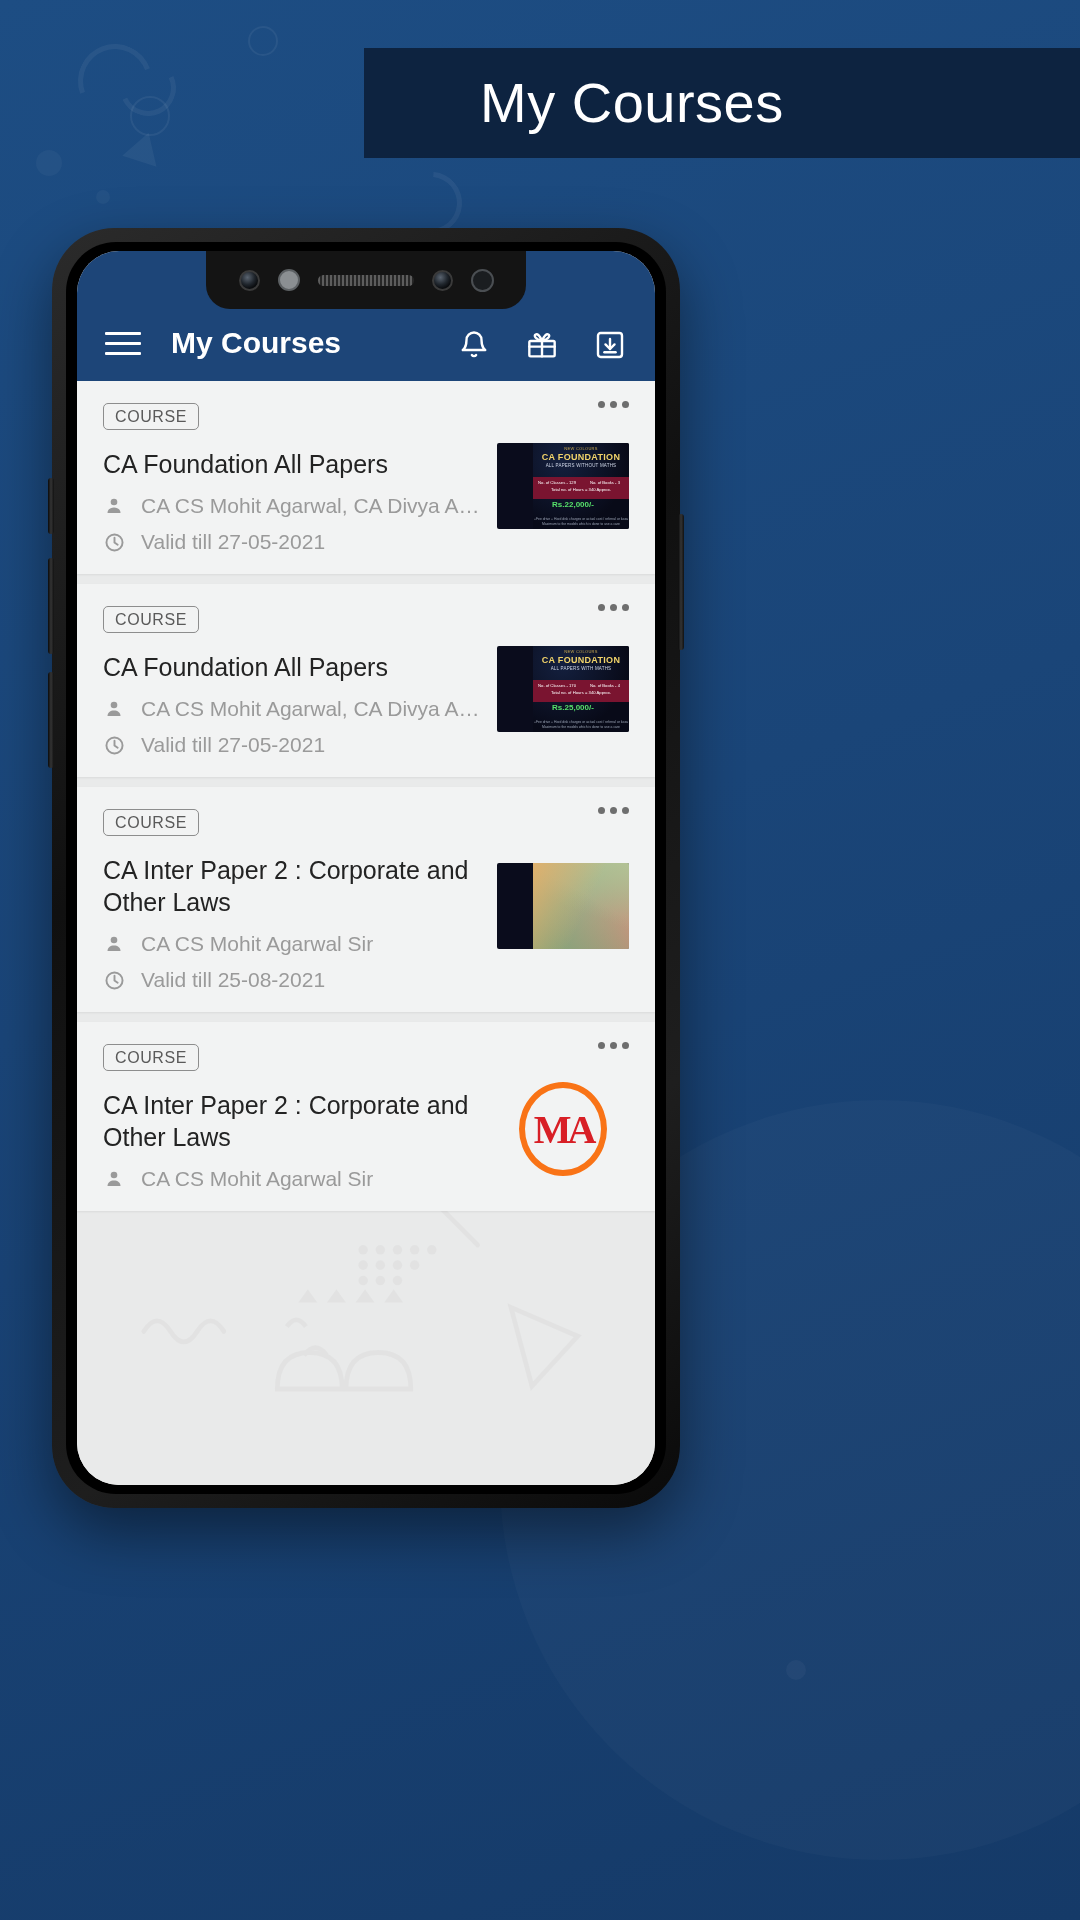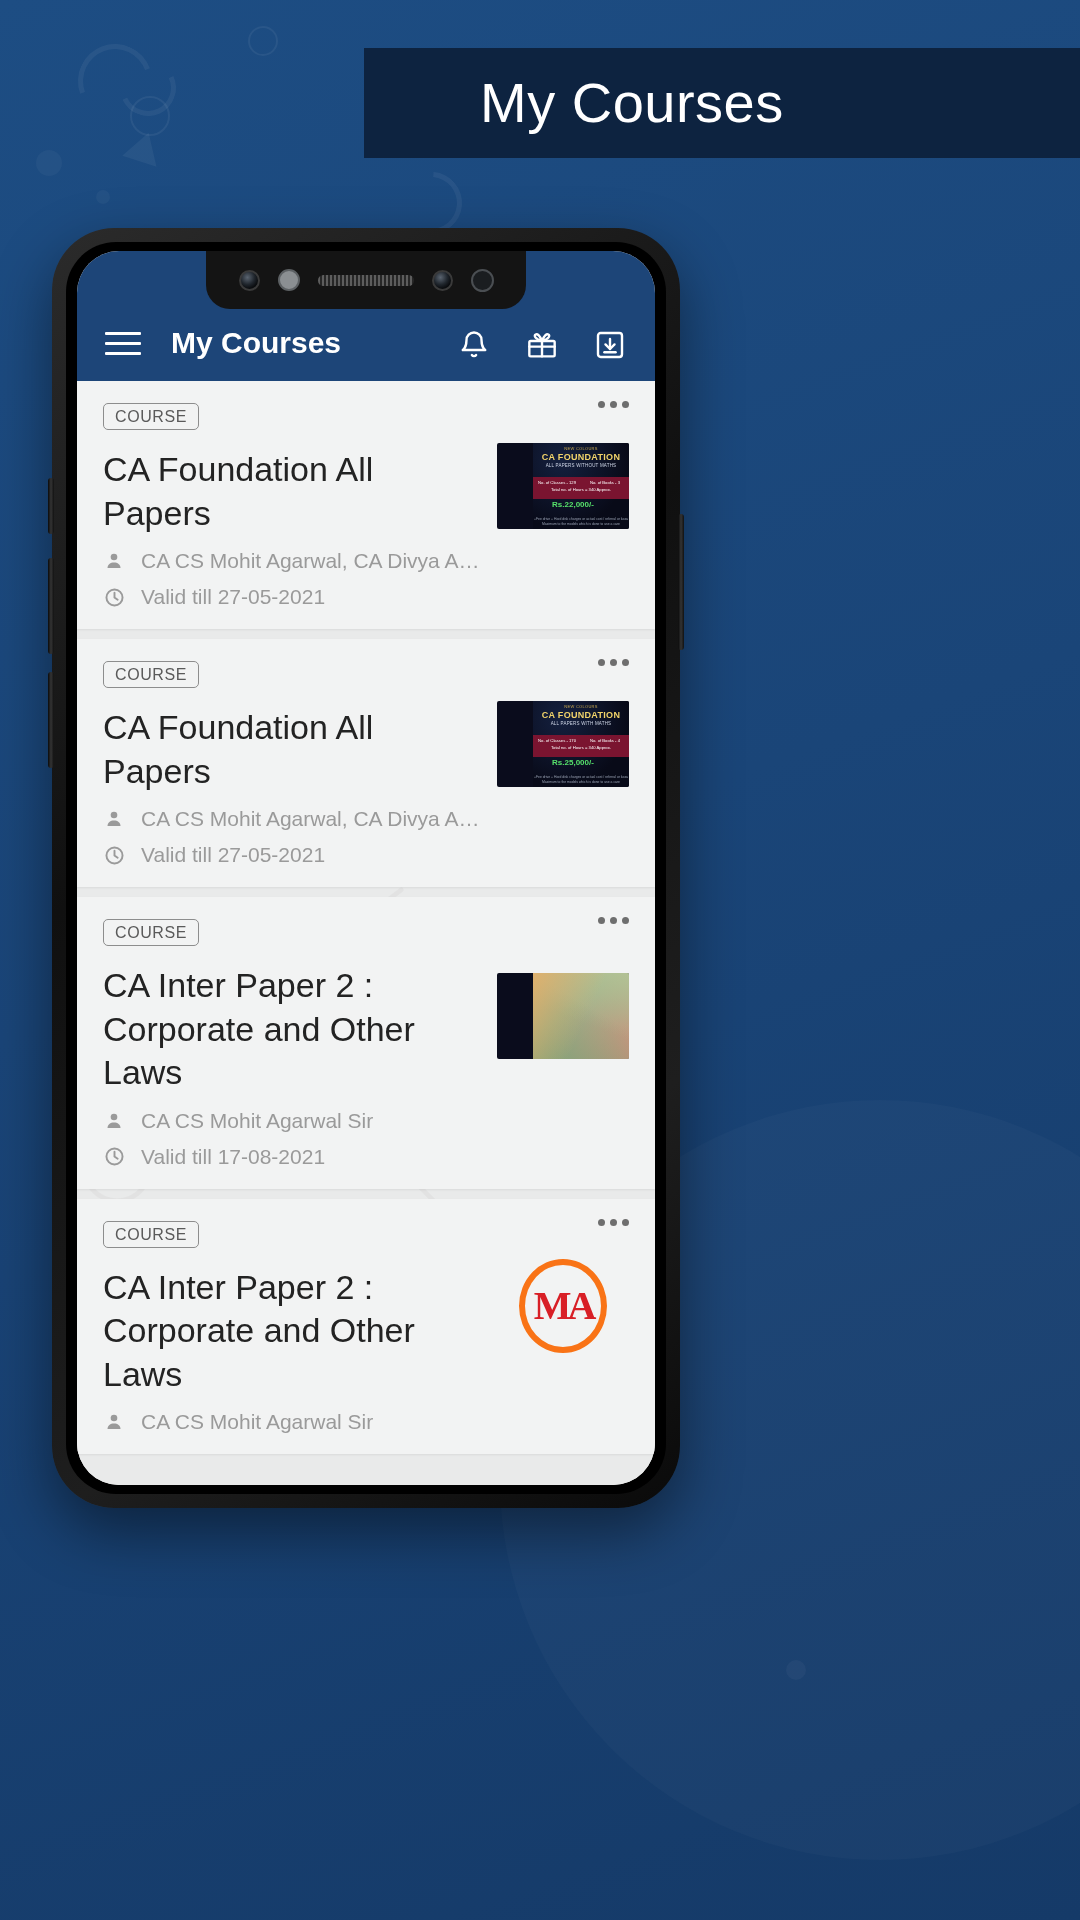--- a/index.html
+++ b/index.html
@@ -207,21 +207,21 @@
     border: 1px solid #8d8d8d;
     border-radius: 5px;
     color: #5a5a5a;
     font-size: 16px;
     letter-spacing: 0.6px;
     padding: 5px 11px 4px 11px;
     line-height: 1;
   }
   .card-title {
     margin-top: 18px;
-    font-size: 34px;
+    font-size: 25px;
     color: #232323;
     font-weight: 400;
     line-height: 1.28;
   }
   .meta-row {
     display: flex;
     align-items: center;
     gap: 16px;
     margin-top: 14px;
     color: #9a9a9a;
@@ -528,21 +528,21 @@
               </span>
               <span class="meta-text">CA CS Mohit Agarwal Sir</span>
             </div>
             <div class="meta-row tight">
               <span class="meta-icon">
                 <svg width="21" height="21" viewBox="0 0 24 24" fill="none" stroke="#9a9a9a" stroke-width="2.2">
                     <circle cx="12" cy="12" r="9.2"></circle>
                     <path d="M12 6.6V12l3.6 2.6" stroke-linecap="round"></path>
                   </svg>
               </span>
-              <span class="meta-text">Valid till 17-08-2021</span>
+              <span class="meta-text">Valid till 25-08-2021</span>
             </div>
           </div>
           <div class="card-side">
             <div class="more-dots">
                 <i></i>
                 <i></i>
                 <i></i>
               </div>
             <div class="thumb" style="margin-top:54px;">
               <div class="poly"></div>

